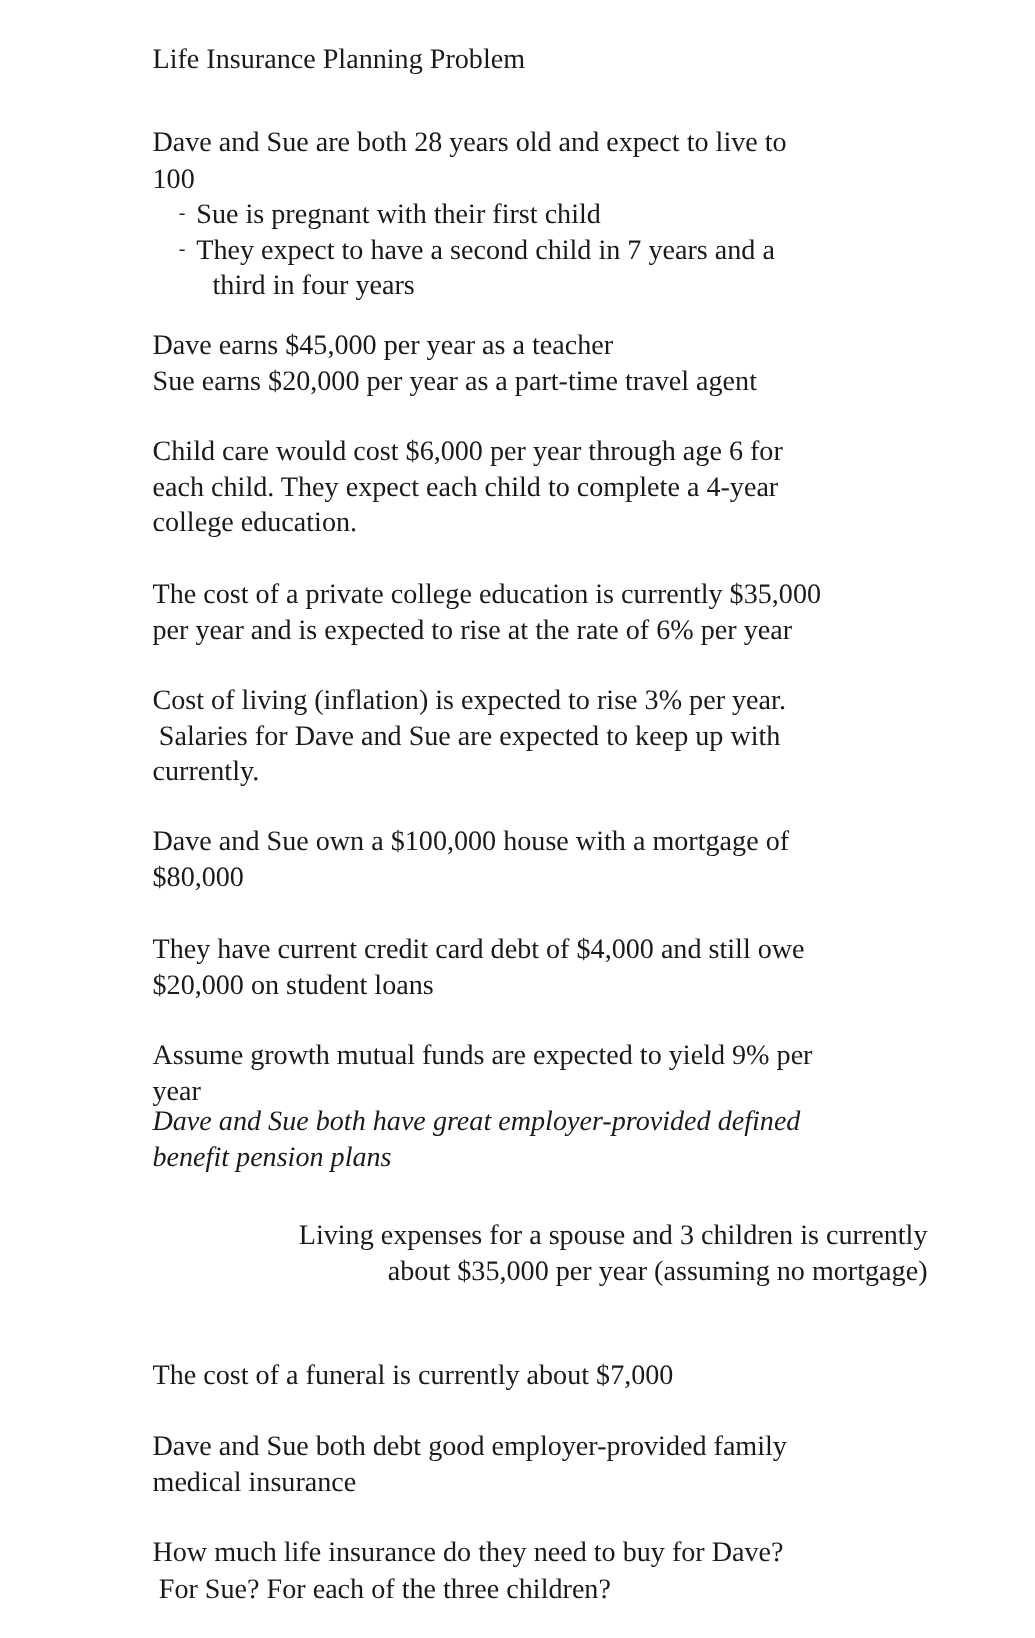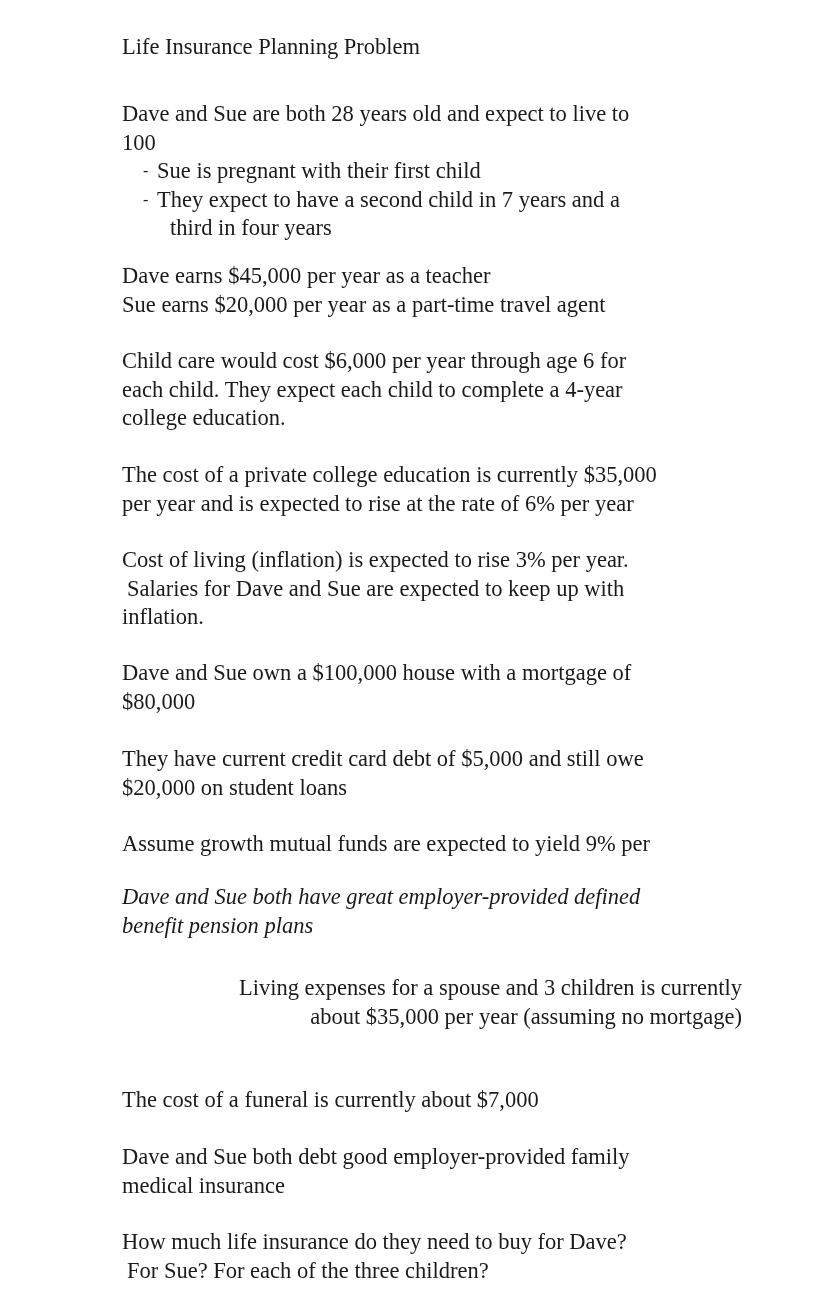--- a/index.html
+++ b/index.html
@@ -87,35 +87,36 @@
   </div>
 
   <div class="block" style="top:428px;">
     <span class="line">The cost of a private college education is currently $35,000</span>
     <span class="line">per year and is expected to rise at the rate of 6% per year</span>
   </div>
 
   <div class="block" style="top:513px;">
     <span class="line">Cost of living (inflation) is expected to rise 3% per year.</span>
     <span class="line indent1">Salaries for Dave and Sue are expected to keep up with</span>
-    <span class="line">inflation.</span>
+    <span class="line">currently.</span>
   </div>
 
   <div class="block" style="top:626px;">
     <span class="line">Dave and Sue own a $100,000 house with a mortgage of</span>
     <span class="line">$80,000</span>
   </div>
 
   <div class="block" style="top:712px;">
-    <span class="line">They have current credit card debt of $5,000 and still owe</span>
+    <span class="line">They have current credit card debt of $4,000 and still owe</span>
     <span class="line">$20,000 on student loans</span>
   </div>
 
   <div class="block" style="top:797px;">
     <span class="line">Assume growth mutual funds are expected to yield 9% per</span>
+    <span class="line">year</span>
   </div>
 
   <div class="block" style="top:850px;font-style:italic;">
     <span class="line">Dave and Sue both have great employer-provided defined</span>
     <span class="line">benefit pension plans</span>
   </div>
 
   <div class="block" style="top:941px;text-align:right;">
     <span class="line">Living expenses for a spouse and 3 children is currently</span>
     <span class="line">about $35,000 per year (assuming no mortgage)</span>

